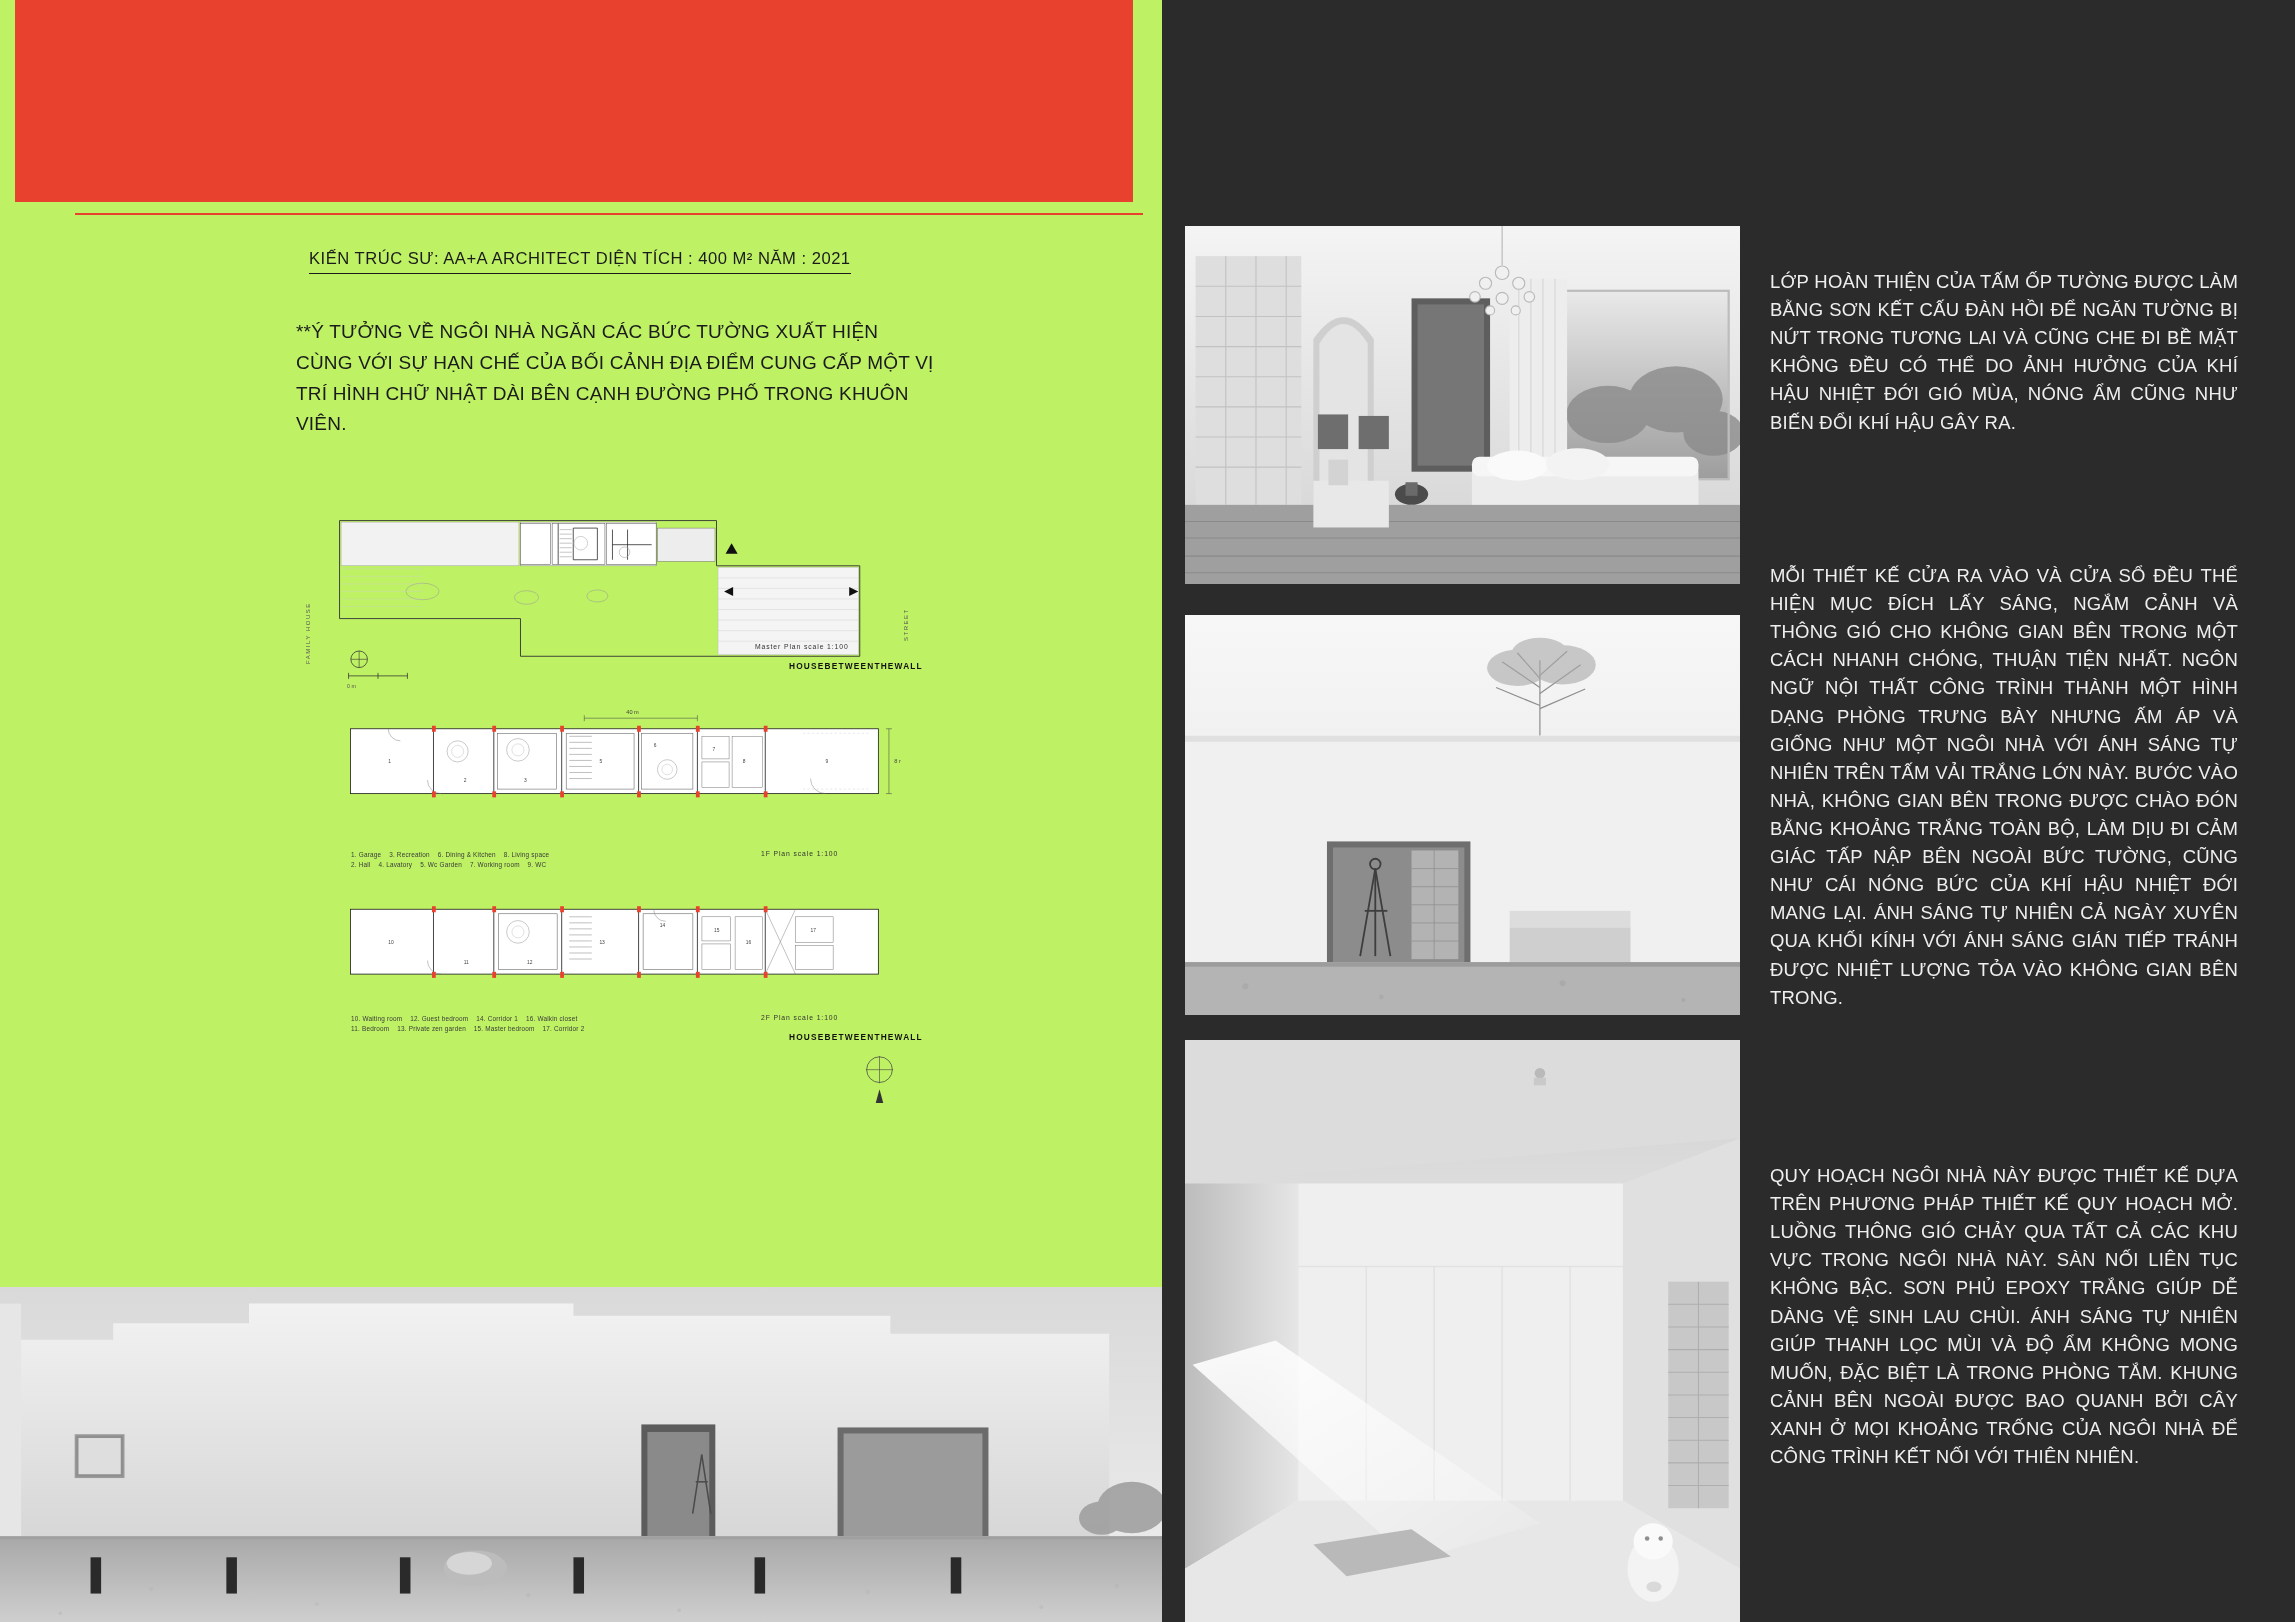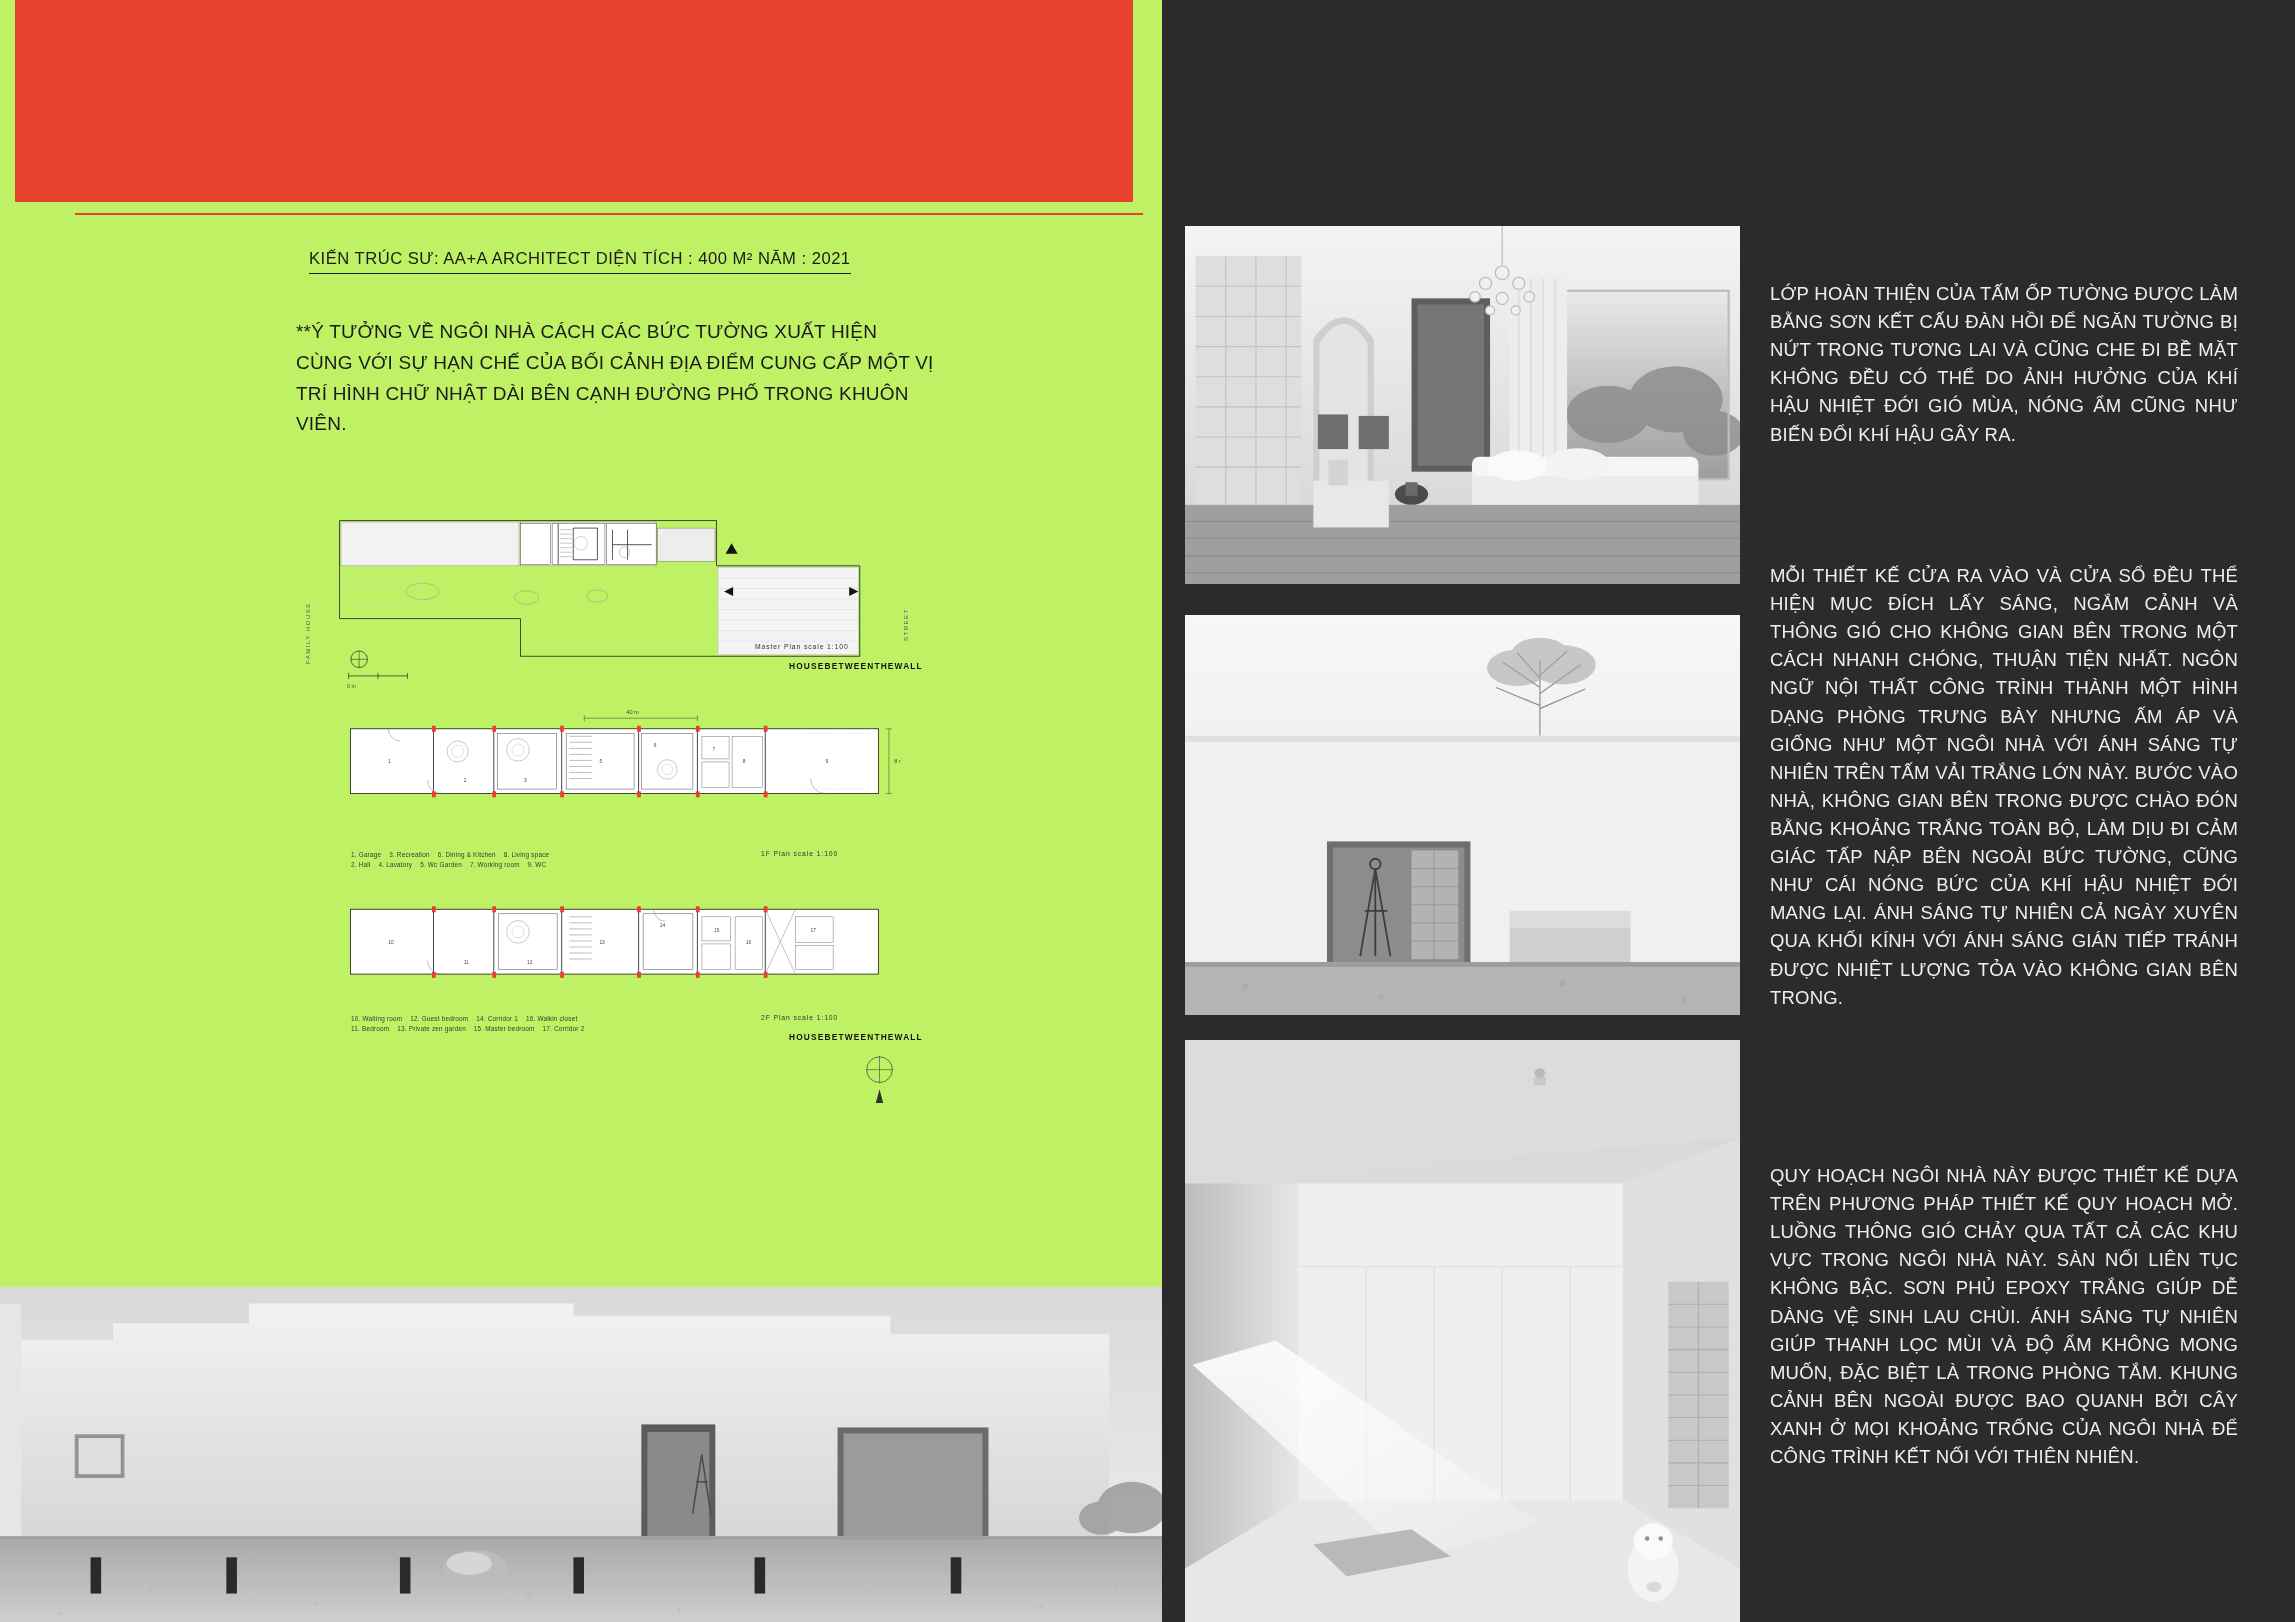--- a/index.html
+++ b/index.html
@@ -141,40 +141,40 @@
   .rtext {
     position: absolute;
     left: 1770px;
     width: 468px;
     color: #efefef;
     font-size: 18.5px;
     line-height: 1.52;
     text-align: justify;
     letter-spacing: 0.2px;
   }
-  .rtext.p1 { top: 280px; }
+  .rtext.p1 { top: 268px; }
   .rtext.p2 { top: 562px; }
   .rtext.p3 { top: 1162px; }
 
   
   .ph { position: absolute; inset: 0; }
 </style>
 </head>
 <body>
 
 <div class="board">
 
   <div class="left-panel">
 
     <div class="main-title">HOUSE BETWEEN THE WALL</div>
     <div class="title-rule"></div>
 
     <div class="credits">KIẾN TRÚC SƯ: AA+A ARCHITECT DIỆN TÍCH : 400 M² NĂM : 2021</div>
 
-    <div class="intro-text">**Ý TƯỞNG VỀ NGÔI NHÀ CÁCH CÁC BỨC TƯỜNG XUẤT HIỆN CÙNG VỚI SỰ HẠN CHẾ CỦA BỐI CẢNH ĐỊA ĐIỂM CUNG CẤP MỘT VỊ TRÍ HÌNH CHỮ NHẬT DÀI BÊN CẠNH ĐƯỜNG PHỐ TRONG KHUÔN VIÊN.</div>
+    <div class="intro-text">**Ý TƯỞNG VỀ NGÔI NHÀ NGĂN CÁC BỨC TƯỜNG XUẤT HIỆN CÙNG VỚI SỰ HẠN CHẾ CỦA BỐI CẢNH ĐỊA ĐIỂM CUNG CẤP MỘT VỊ TRÍ HÌNH CHỮ NHẬT DÀI BÊN CẠNH ĐƯỜNG PHỐ TRONG KHUÔN VIÊN.</div>
 
     <div class="drawings">
 
       <div class="dwg" style="left:332px; top:30px;">
         <svg width="573" height="181" viewBox="0 0 760 240" xmlns="http://www.w3.org/2000/svg">
           <g fill="none" stroke="#222" stroke-width="1">
 
             <polyline points="10,10 510,10 510,70 700,70 700,190 250,190 250,140 10,140 10,10" stroke="#333" stroke-width="1.2"></polyline>
 
             <rect x="12" y="12" width="236" height="58" fill="#f2f2f2" stroke="#999" stroke-width="0.6"></rect>

